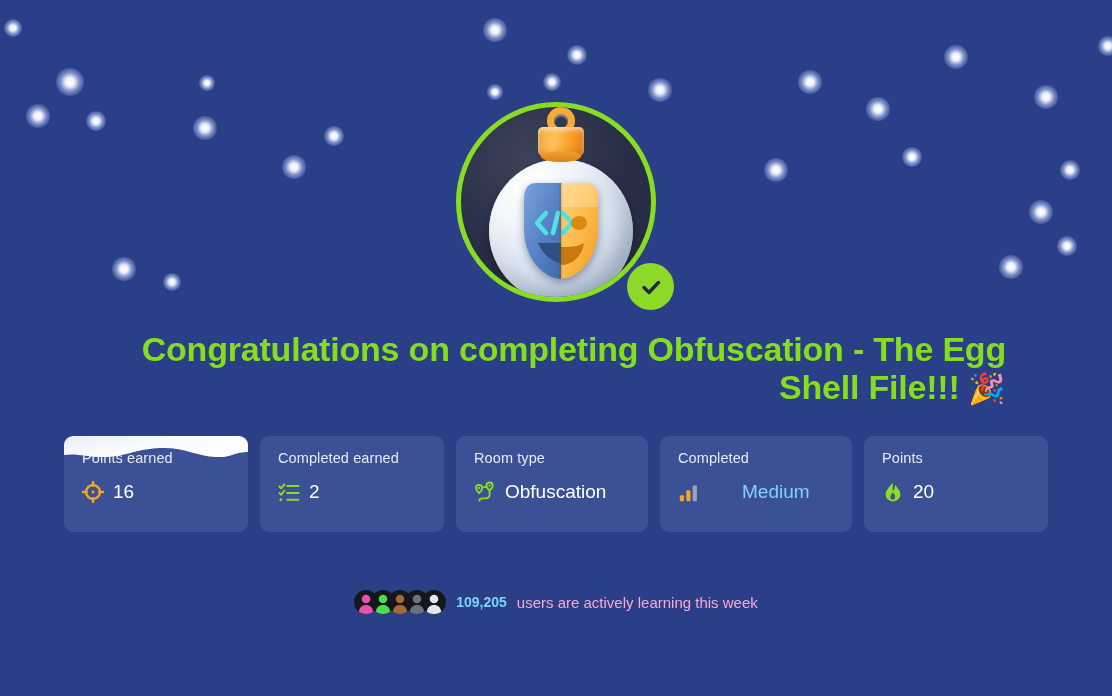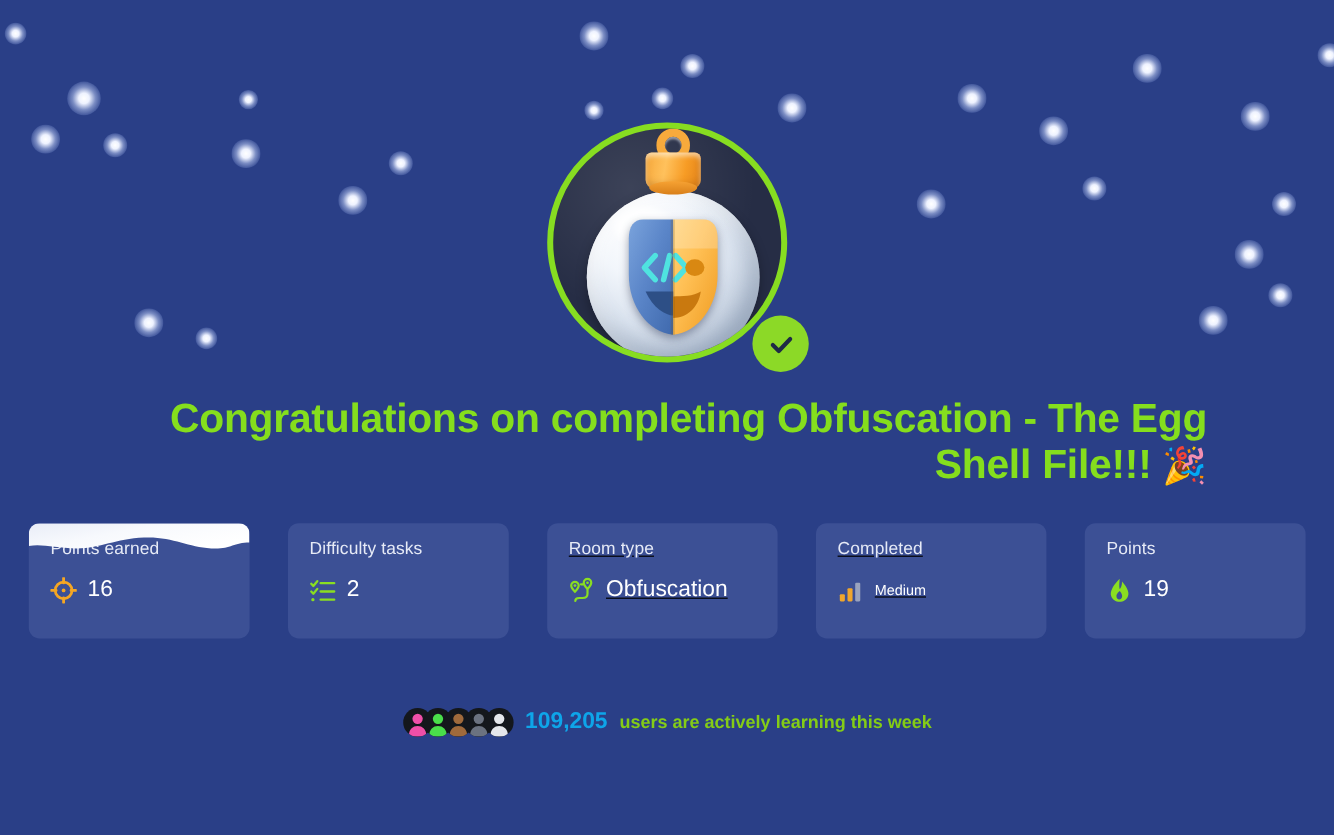--- a/index.html
+++ b/index.html
@@ -157,54 +157,55 @@
     font-size: 34px;
     font-weight: bold;
     line-height: 1.12;
     letter-spacing: -0.2px;
   }
   .title .party { font-size: 30px; }
 
   
   .cards {
     display: flex;
-    gap: 32px;
+    gap: 12px;
     margin-top: 30px;
   }
   .card {
     position: relative;
     width: 184px;
     height: 96px;
     background: #3c5095;
     border-radius: 9px;
     padding: 14px 0 0 18px;
     overflow: hidden;
   }
-  .card.wide { width: 192px; text-decoration: underline; }
+  .card.wide { width: 192px; }
   .card-label {
     color: #e6eaf6;
     font-size: 14.5px;
     font-weight: 400;
     letter-spacing: 0.1px;
   }
   .card-value-row {
     display: flex;
     align-items: center;
     gap: 9px;
     margin-top: 15px;
   }
   .card-value {
     color: #ffffff;
     font-size: 19px;
     font-weight: 400;
     text-align: center;
   }
   .card-value.small {
-    color: #ffffff;
-    font-size: 12px;
+    color: #7dd3fc;
+    font-size: 19px;
+    margin-left: 33px;
   }
   .card-icon {
     width: 22px;
     height: 22px;
     display: block;
     flex: none;
   }
   .shimmer {
     position: absolute;
     left: 0; top: 0;
@@ -225,28 +226,28 @@
     width: 24px; height: 24px;
     border-radius: 50%;
     background: #14171c;
     margin-left: -7px;
     position: relative;
     overflow: hidden;
     flex: none;
   }
   .avatar:first-child { margin-left: 0; }
   .footer-count {
-    color: #0ea5e9;
-    font-size: 19px;
+    color: #7dd3fc;
+    font-size: 14px;
     font-weight: bold;
   }
   .footer-text {
-    color: #84cc16;
+    color: #f9a8d4;
     font-size: 15px;
-    font-weight: bold;
+    font-weight: normal;
   }
 </style>
 </head>
 <body>
 
 <div id="starfield">
     <div class="star" style="width: 28.6px; height: 28.6px; left: 55.7px; top: 67.7px;"></div>
     <div class="star" style="width: 23.4px; height: 23.4px; left: 26.3px; top: 104.3px;"></div>
     <div class="star" style="width: 20.8px; height: 20.8px; left: 85.6px; top: 110.6px;"></div>
     <div class="star" style="width: 23.4px; height: 23.4px; left: 193.3px; top: 116.3px;"></div>
@@ -348,21 +349,21 @@
         <svg class="card-icon" viewBox="0 0 24 24">
           <circle cx="12" cy="12" r="7.6" fill="none" stroke="#f5a623" stroke-width="2.5"></circle>
           <circle cx="12" cy="12" r="1.7" fill="#f5a623"></circle>
           <path d="M12 0.8 V5.2 M12 18.8 V23.2 M0.8 12 H5.2 M18.8 12 H23.2" stroke="#f5a623" stroke-width="2.6" stroke-linecap="round"></path>
         </svg>
         <span class="card-value">16</span>
       </div>
     </div>
 
     <div class="card">
-      <div class="card-label">Difficulty tasks</div>
+      <div class="card-label">Completed earned</div>
       <div class="card-value-row">
         <svg class="card-icon" viewBox="0 0 24 24">
           <path d="M1.5 6 L3.4 8 L7 3.6" stroke="#8ade21" stroke-width="2.1" fill="none" stroke-linecap="round" stroke-linejoin="round"></path>
           <path d="M1.5 13 L3.4 15 L7 10.6" stroke="#8ade21" stroke-width="2.1" fill="none" stroke-linecap="round" stroke-linejoin="round"></path>
           <circle cx="3" cy="20.4" r="1.5" fill="#8ade21"></circle>
           <path d="M10 5.4 H22.4 M10 13 H22.4 M10 20.4 H22.4" stroke="#8ade21" stroke-width="2.1" stroke-linecap="round"></path>
         </svg>
         <span class="card-value">2</span>
       </div>
     </div>
@@ -401,21 +402,21 @@
       <div class="card-value-row">
         <svg class="card-icon" viewBox="0 0 24 24">
           <path d="M12 1.5 C12 1.5 7.2 6.5 5.3 10.2 C3.9 13 3.6 15.2 4.4 17.3
                    C5.5 20.3 8.4 22.4 12 22.4 C15.6 22.4 18.5 20.3 19.6 17.3
                    C20.4 15.2 20.1 13 18.7 10.2 C17.6 8.1 15.6 5.7 14.2 4
                    C14.2 7.2 13.5 9.6 12.1 10.9 C11.2 8.4 12 4.5 12 1.5 Z" fill="#8ade21"></path>
           <path d="M12.1 12.6 C13.4 14.2 14.3 15.6 14.3 17.1
                    C14.3 19 13.1 20.2 11.7 20.2 C10.2 20.2 9.1 19 9.1 17.1
                    C9.1 15.7 10.3 14.2 12.1 12.6 Z" fill="#3c5095"></path>
         </svg>
-        <span class="card-value">19</span>
+        <span class="card-value">20</span>
       </div>
     </div>
   </div>
 
   <div class="footer">
     <div class="avatars" id="avatars">
         <div class="avatar"><svg width="24" height="24" viewBox="0 0 24 24">
             <circle cx="12" cy="9" r="4.3" fill="#ef4fa8"></circle>
             <path d="M4.6 24 C4.6 17.6 8 15 12 15 C16 15 19.4 17.6 19.4 24 Z" fill="#ef4fa8"></path>
           </svg></div>

